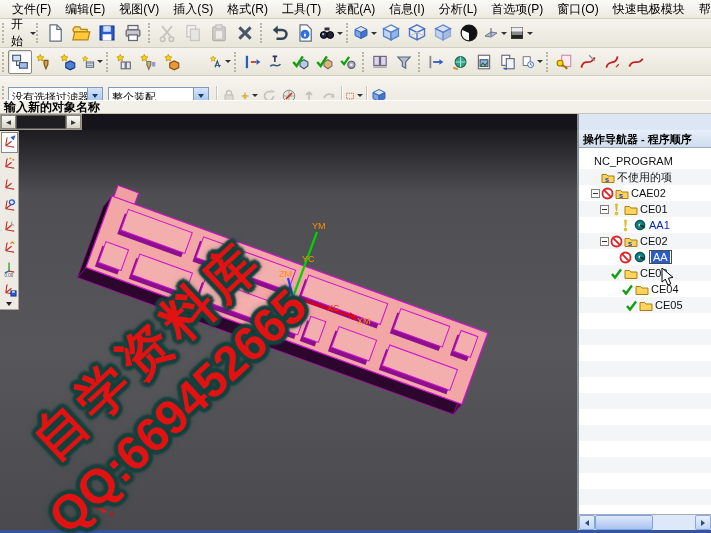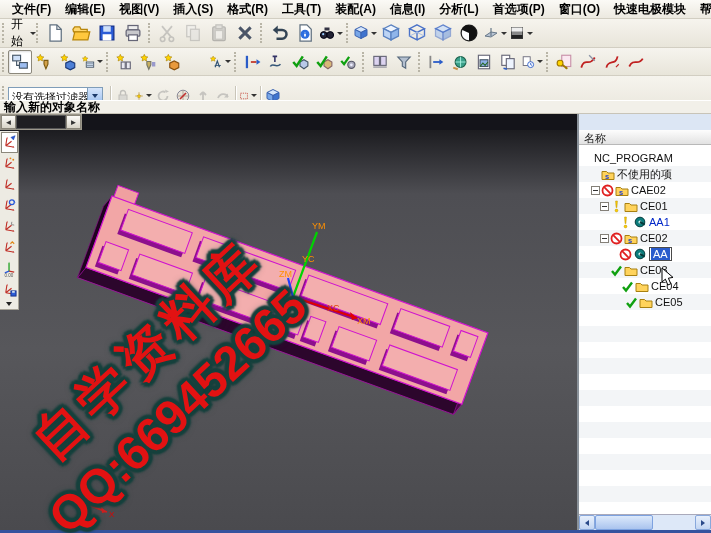--- a/index.html
+++ b/index.html
@@ -2,21 +2,21 @@
 <html><head>
 <meta charset="utf-8">
 <style>
   * { margin:0; padding:0; box-sizing:border-box; }
   html,body { width:711px; height:533px; overflow:hidden; font-family:"Liberation Sans","DejaVu Sans",sans-serif; background:#f0eee6; position:relative; }
   svg.ic { display:block; }
 
   
   #menubar { position:absolute; left:0; top:0; width:711px; height:19px; background:linear-gradient(#fbfaf6,#ece9e0); border-bottom:1px solid #d2cec2; display:flex; align-items:center; font-size:12px; color:#000; }
   #menubar .appicon { width:16px; height:16px; margin:0 3px 0 2px; }
-  #menubar .mitem { padding:1px 7px; white-space:nowrap; cursor:default;font-weight:bold; }
+  #menubar .mitem { padding:1px 7px; white-space:nowrap; cursor:default; }
 
   
   .toolrow { position:absolute; left:0; width:711px; background:linear-gradient(#f6f4ee,#e8e5da); border-bottom:1px solid #d2cec2; display:flex; align-items:center; }
   #row2 { top:19px; height:29px; }
   #row3 { top:48px; height:28px; }
   #row4 { top:76px; height:40px; }
   .grip { width:3px; height:20px; border-left:2px dotted #b9b5a7; margin:0 3px 0 2px; }
   .vsep { width:1px; height:20px; background:#c9c5b9; box-shadow:1px 0 0 #fff; margin:0 2px; }
   .tbtn { display:flex; align-items:center; justify-content:center; border:1px solid transparent; border-radius:2px; cursor:default; }
   #row2 .tbtn { width:26px; height:26px; } #row2 svg.ic { width:20px; height:20px; }
@@ -420,20 +420,26 @@
     <div class="tbtn">
       <svg class="ic" viewBox="0 0 16 16">
         <path d="M2 12C6 4 10 12 14 5" fill="none" stroke="#c02020" stroke-width="1.6"></path>
       </svg>
     </div>
   </div>
 <div id="row4" class="toolrow">
     <div class="grip"></div>
     <div class="combo" id="combo-filter">
       <div class="val">没有选择过滤器</div>
+      <div class="cbtn">
+        <i></i>
+      </div>
+    </div>
+    <div class="combo" id="combo-scope">
+      <div class="val">整个装配</div>
       <div class="cbtn">
         <i></i>
       </div>
     </div>
     <div class="vsep"></div>
     <div class="tbtn gray">
       <svg class="ic" viewBox="0 0 16 16">
         <rect x="4" y="7" width="8" height="6.5" fill="#cfc090" stroke="#887"></rect>
         <path d="M5.5 7V5a2.5 2.5 0 0 1 5 0v2" fill="none" stroke="#887" stroke-width="1.4"></path>
       </svg>
@@ -631,21 +637,21 @@
     </div>
     <div id="sb-overflow"></div>
   </div>
 
 <div id="watermark">
   <div class="wm1">自学资料库</div>
   <div class="wm2">QQ:669452665</div>
 </div>
 
 <div id="navpanel">
-  <div id="nav-colhead">名称</div>
+  <div id="nav-title">操作导航器 - 程序顺序</div>
   <div id="nav-tree">
       <div class="trow" style="padding-left:15px">
         <span class="tlabel">NC_PROGRAM</span>
       </div>
       <div class="trow" style="padding-left:12px">
         <span class="tslot"></span>
         <svg class="ticon" viewBox="0 0 14 14">
           <path d="M1 4.5h4.5L7 6h6v6.5H1z" fill="#ffd35c" stroke="#a88010"></path>
           <text x="4" y="11.5" font-size="7.5" font-weight="bold" fill="#2040d0">s</text>
         </svg>

